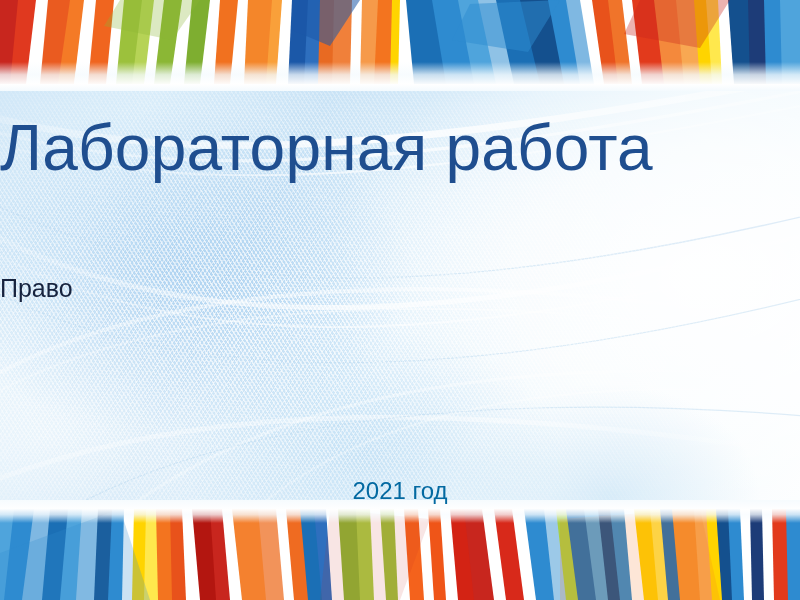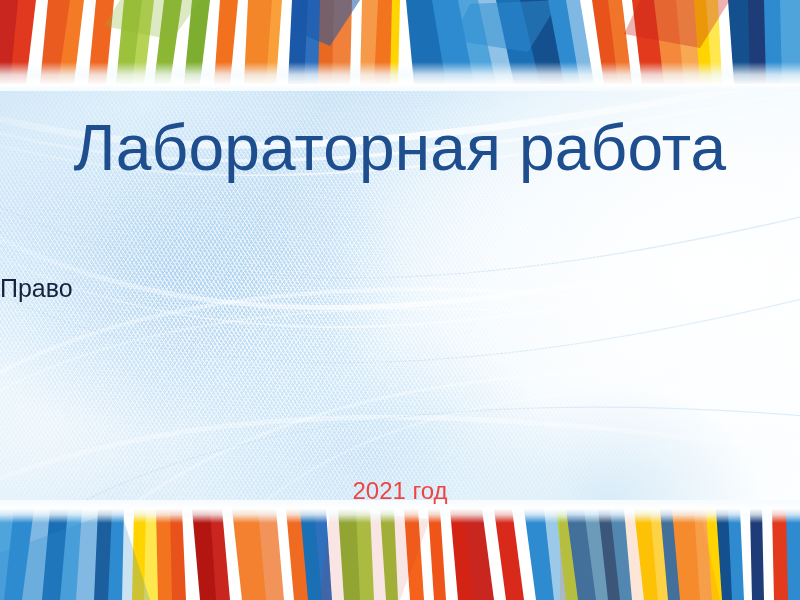--- a/index.html
+++ b/index.html
@@ -77,42 +77,41 @@
     background:linear-gradient(to bottom, #ffffff 0%, #f4fafe 100%);
   }
   .strip-white-bottom {
     position:absolute; left:0; top:500px; width:800px; height:10px;
     background:linear-gradient(to top, #ffffff 0%, #f6fbfe 100%);
   }
 
   
   .title {
     position:absolute; left:0; top:112px; width:800px;
-    text-align:center;
     font-size:64px;
     font-weight:400;
     line-height:72px;
     letter-spacing:0.2px;
     color:#1F4E8F;
     white-space:nowrap;
   }
   .subtitle {
     position:absolute; left:0; top:272px; width:800px;
     font-size:25px;
     font-weight:400;
     line-height:32px;
     color:#17233E;
   }
   .year {
     position:absolute; left:0; top:476px; width:800px;
     text-align:center;
     font-size:24px;
     font-weight:400;
     line-height:30px;
-    color:#ef4444;
+    color:#0369a1;
   }
 </style>
 </head>
 <body>
 
 <div class="slide">
 
   <div class="bg-base"></div>
   <div class="bg-blue-wash"></div>
 

